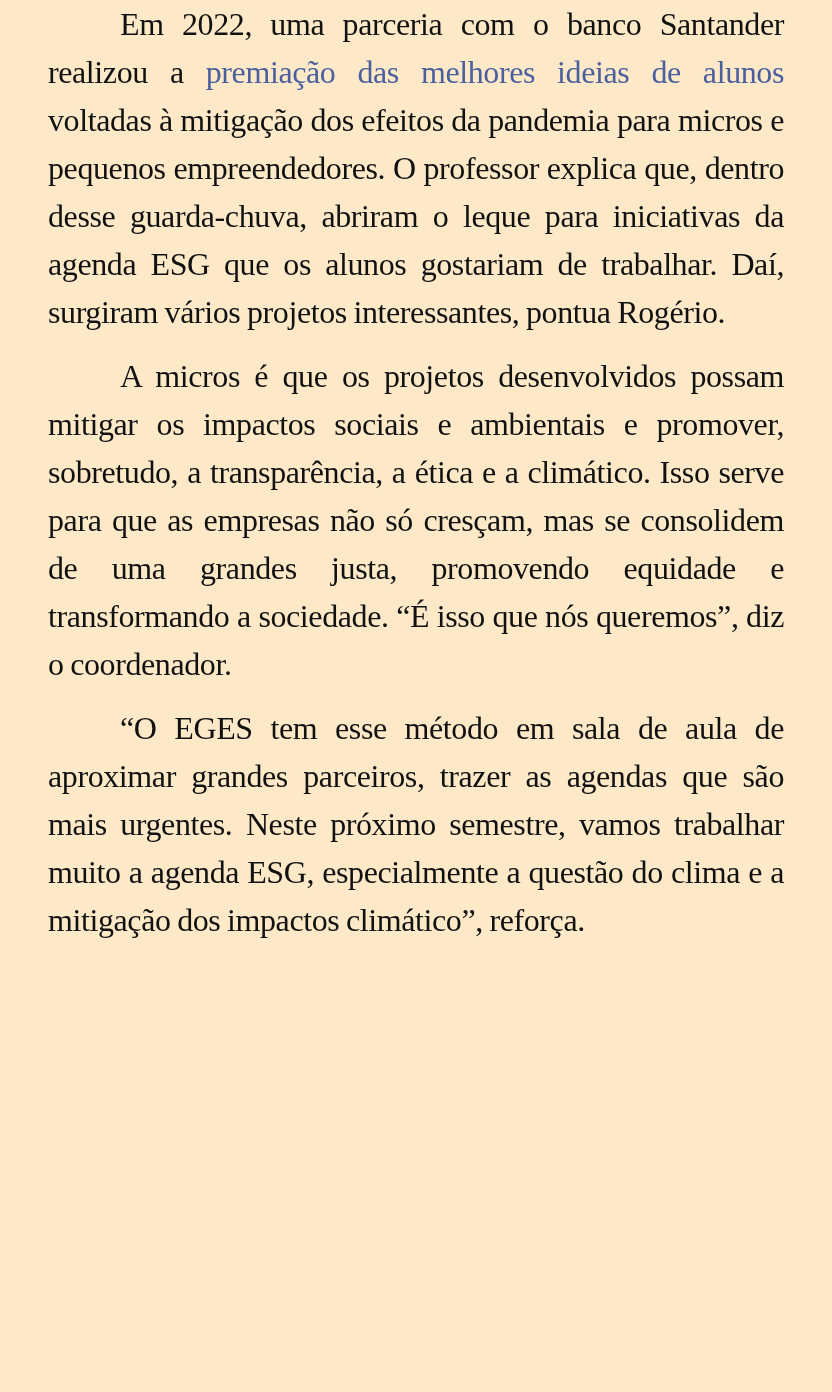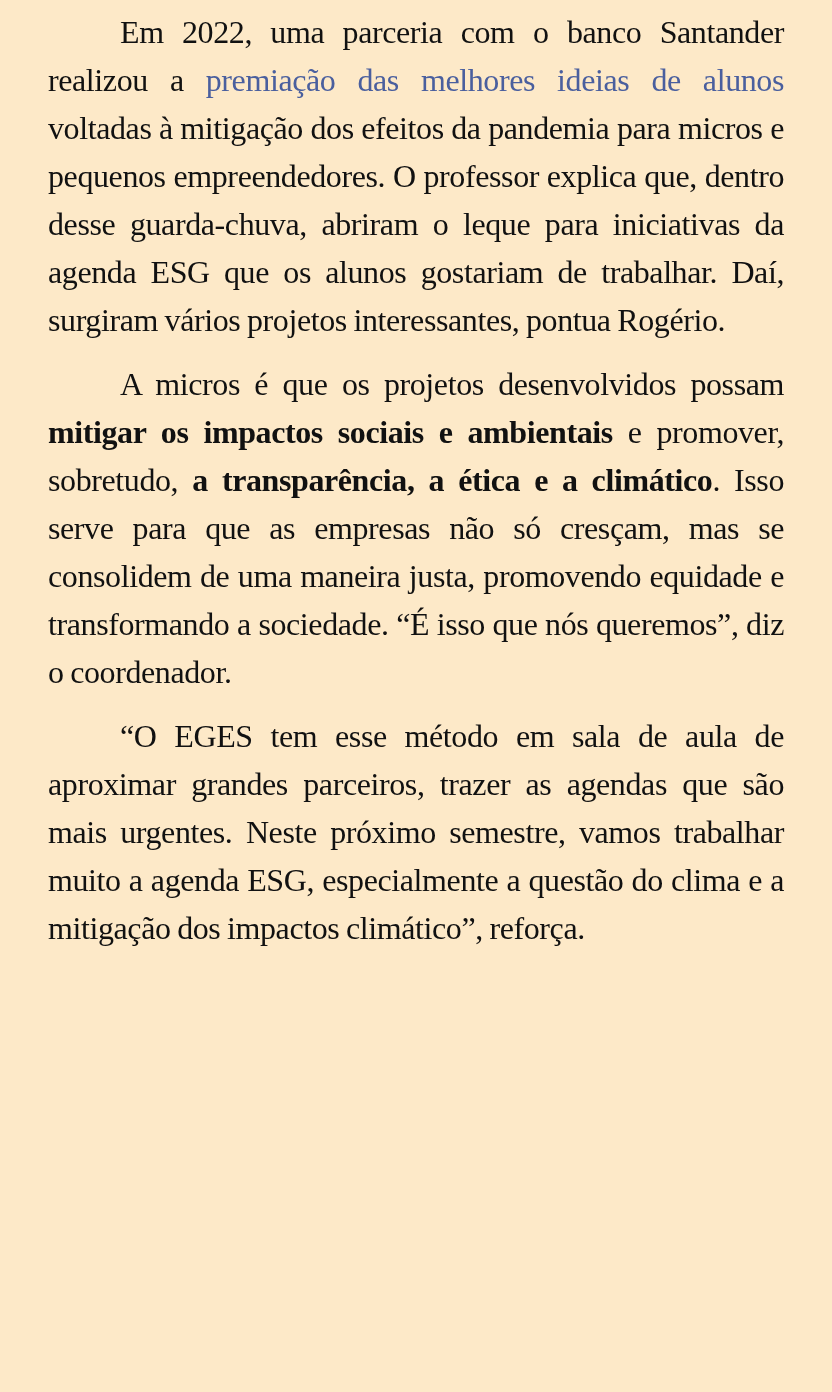--- a/index.html
+++ b/index.html
@@ -2,37 +2,37 @@
 <html><head>
 <meta charset="utf-8">
 <style>
   html, body { margin: 0; padding: 0; }
   body {
     width: 832px; height: 1392px; overflow: hidden;
     background: #fde9c8;
     font-family: "Liberation Serif", "DejaVu Serif", serif;
     color: #111;
   }
-  .page { position: absolute; left: 48px; top: 12px; width: 736px; }
+  .page { position: absolute; left: 48px; top: 4px; width: 736px; }
   p {
     margin: 0 0 16px 0;
     font-size: 32px;
     line-height: 48px;
     text-align: justify;
     text-indent: 72px;
     hyphens: manual;
     letter-spacing: -0.4px;
     word-spacing: -1px;
   }
   p.first { margin-top: -4px; }
   .link { color: #4a5f9e; }
-  b { font-weight: bold; }
+  b { font-weight: normal; }
 </style>
 </head>
 <body>
 
 <div class="page">
   <p class="first"><span>Em 2022, uma parceria com o banco Santander realizou a </span><span class="link">premiação das melhores ideias de alunos</span><span> voltadas à mitigação dos efeitos da pandemia para micros e pequenos empreendedores. O professor explica que, dentro desse guarda-chuva, abriram o leque para iniciativas da agenda ESG que os alunos gostariam de trabalhar. Daí, surgiram vários projetos interessantes, pontua Rogério.</span></p>
 
-  <p><span>A micros é que os projetos desenvolvidos possam </span><b>mitigar os impactos sociais e ambientais</b><span> e promover, sobretudo, </span><b>a transparência, a ética e a climático</b><span>. Isso serve para que as empresas não só cresçam, mas se consolidem de uma maneira justa, promovendo equidade e transformando a sociedade. “É isso que nós queremos”, diz o coordenador.</span></p>
+  <p><span>A micros é que os projetos desenvolvidos possam </span><b>mitigar os impactos sociais e ambientais</b><span> e promover, sobretudo, </span><b>a transparência, a ética e a climático</b><span>. Isso serve para que as empresas não só cresçam, mas se consolidem de uma grandes justa, promovendo equidade e transformando a sociedade. “É isso que nós queremos”, diz o coordenador.</span></p>
 
   <p><span>“O EGES tem esse método em sala de aula de aproximar grandes parceiros, trazer as agendas que são mais urgentes. Neste próximo semestre, vamos trabalhar muito a agenda ESG, especialmente a questão do clima e a mitigação dos impactos climático”, reforça.</span></p>
 </div>
 
 </body></html>

